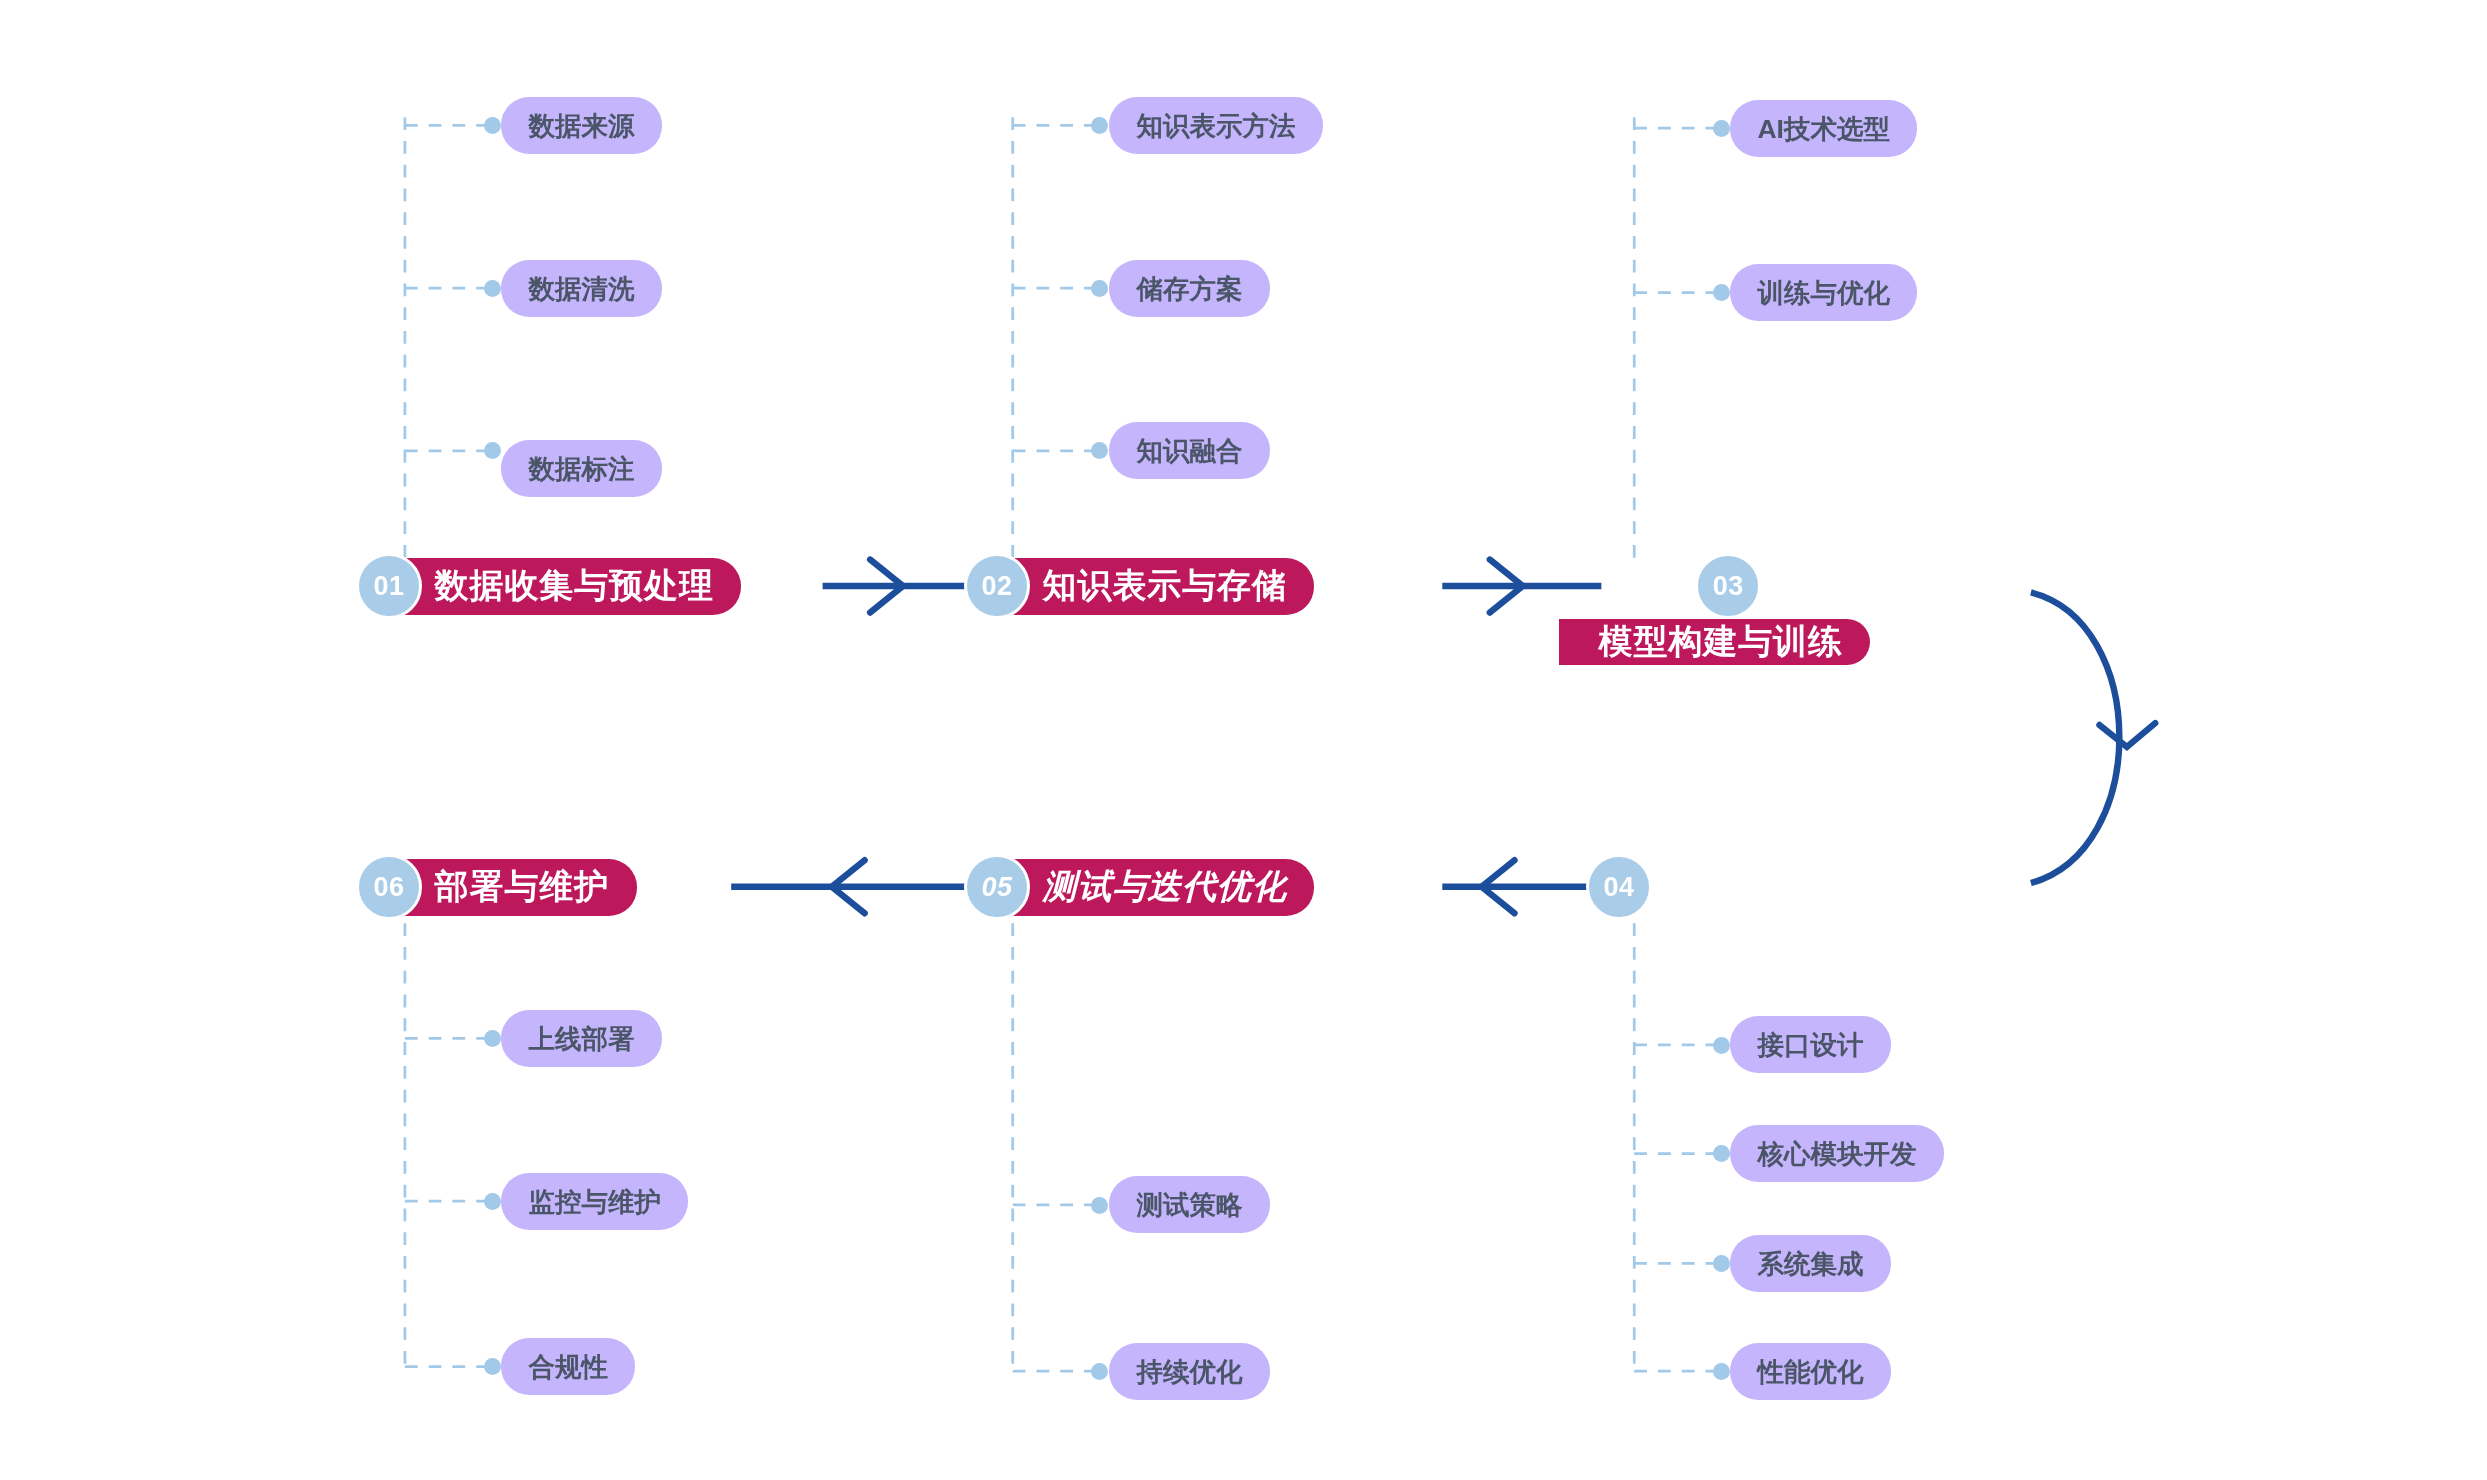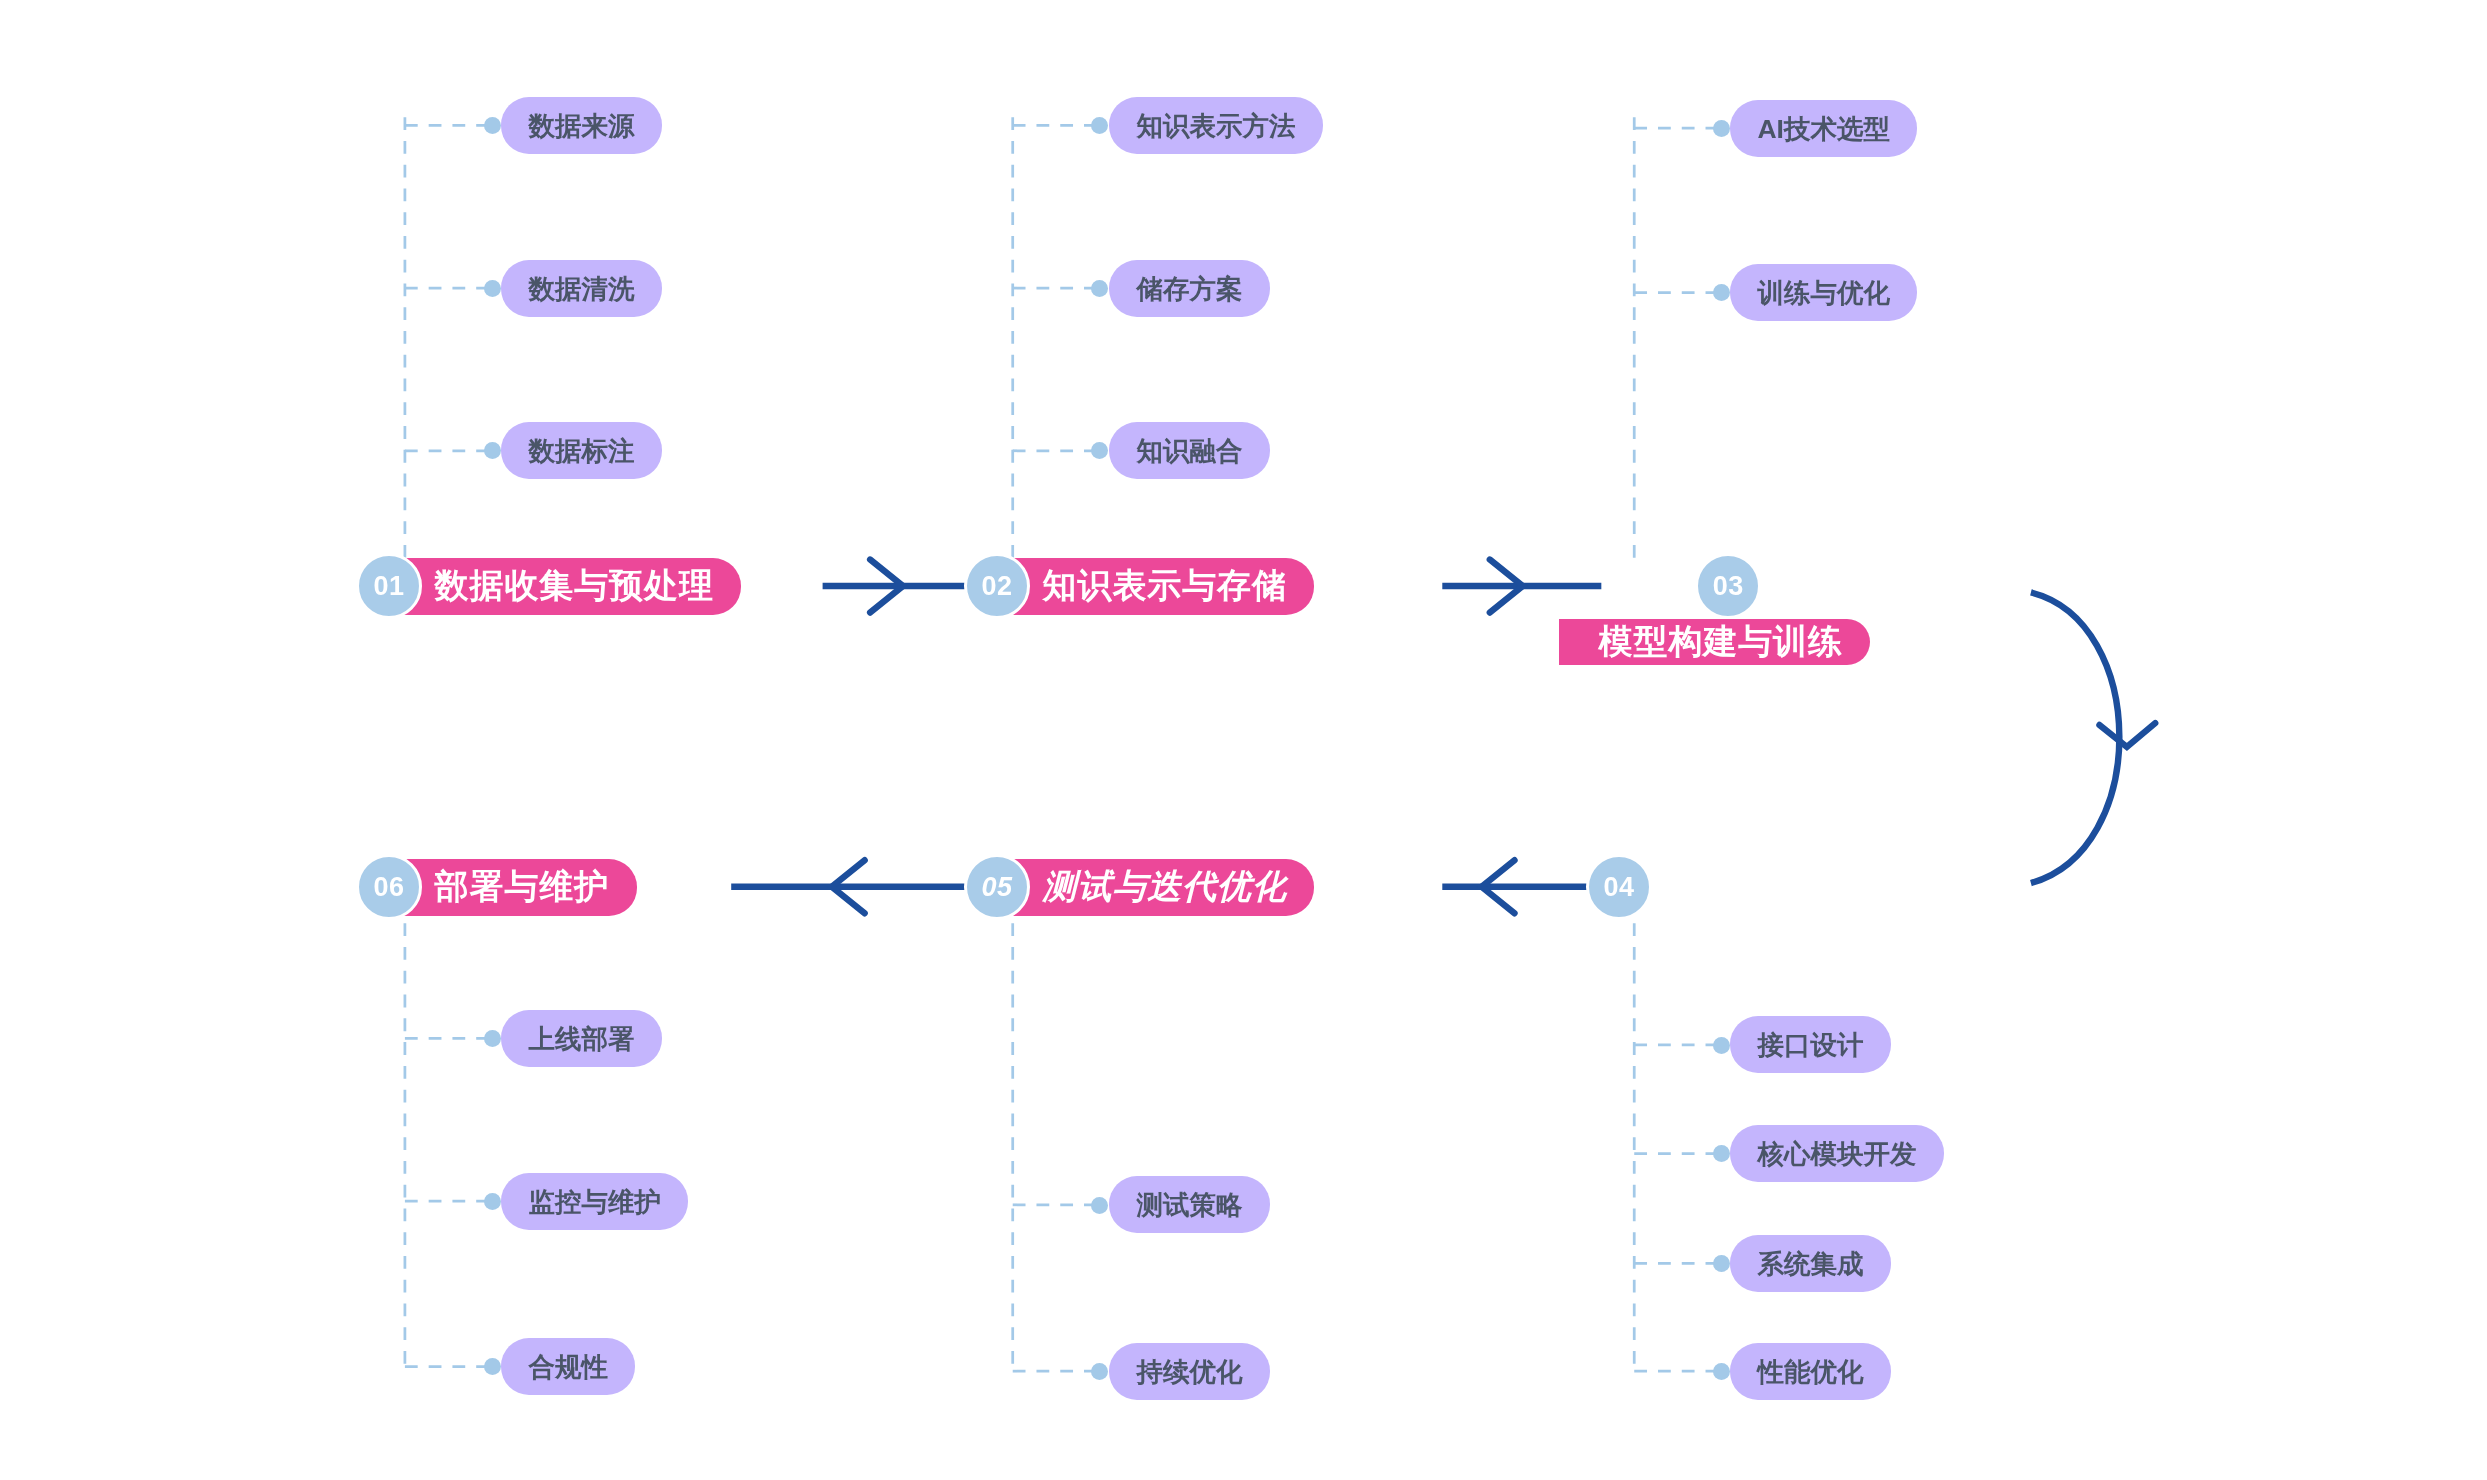--- a/index.html
+++ b/index.html
@@ -30,21 +30,21 @@
     box-sizing:border-box;
     color:#ffffff;
     font-size:27px;font-weight:700;
     display:flex;align-items:center;justify-content:center;
     letter-spacing:0.5px;
   }
   .stage-pill{
     position:relative;z-index:2;
     margin-left:-27.4px;
     height:57px;
-    background:#ec4899;
+    background:#be185d;
     border-radius:0 28px 28px 0;
     display:flex;align-items:center;
     padding:0 27.4px 0 40px;
     color:#ffffff;
     font-size:34px;font-weight:700;
     letter-spacing:0.9px;
     white-space:nowrap;
   }
 
   
@@ -119,21 +119,21 @@
     <path d="M946 941 L910 970 L946 999" stroke="#1C4E9C" stroke-width="7" fill="none" stroke-linecap="round" stroke-linejoin="miter"></path>
   </svg>
 
   <div class="leaf-dot" style="left:484px;top:117px;"></div>
   <div class="leaf" style="left:501px;top:97px;">数据来源</div>
 
   <div class="leaf-dot" style="left:484px;top:280px;"></div>
   <div class="leaf" style="left:501px;top:260px;">数据清洗</div>
 
   <div class="leaf-dot" style="left:484px;top:442px;"></div>
-  <div class="leaf" style="left:501px;top:422px;">数据标注</div>
+  <div class="leaf" style="left:501px;top:440px;">数据标注</div>
 
   <div class="leaf-dot" style="left:1091px;top:117px;"></div>
   <div class="leaf" style="left:1109px;top:97px;">知识表示方法</div>
 
   <div class="leaf-dot" style="left:1091px;top:280px;"></div>
   <div class="leaf" style="left:1109px;top:260px;">储存方案</div>
 
   <div class="leaf-dot" style="left:1091px;top:442px;"></div>
   <div class="leaf" style="left:1109px;top:422px;">知识融合</div>
 

